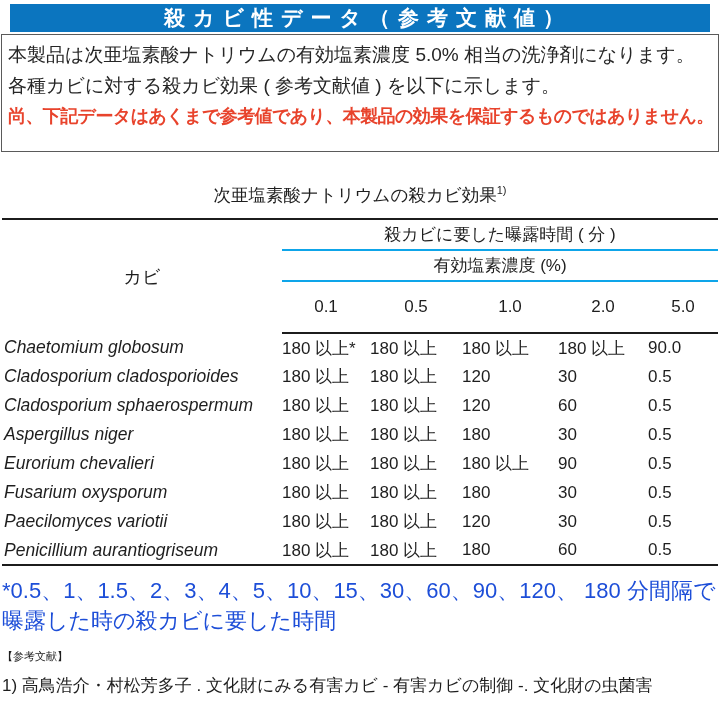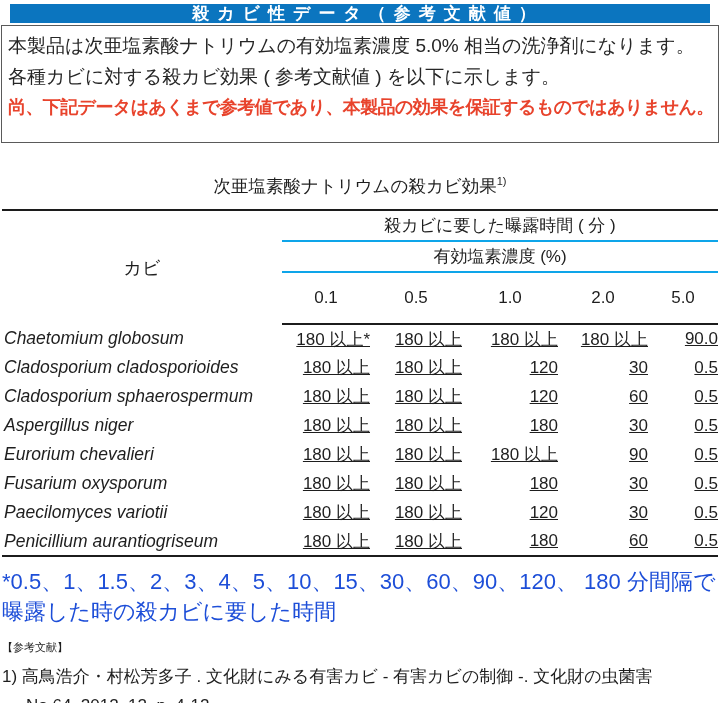--- a/index.html
+++ b/index.html
@@ -3,24 +3,24 @@
 <meta charset="utf-8">
 <style>
   * { margin:0; padding:0; box-sizing:border-box; }
   html,body { background:#ffffff; }
   body {
     width:720px; height:703px; margin:0 auto; overflow:hidden;
     font-family:"Liberation Sans","DejaVu Sans",sans-serif;
     color:#262626;
   }
   .header-bar {
-    margin:4px 10px 0 10px; height:19px;
+    margin:4px 10px 0 10px; height:28px;
     background:#0b75bf; color:#ffffff;
     display:flex; align-items:center; justify-content:center;
-    font-size:17px; font-weight:bold; letter-spacing:8px;
+    font-size:21px; font-weight:bold; letter-spacing:8px;
     padding-left:16px; 
   }
   .intro-box {
     margin:2px 0 0 1px; width:718px;
     border:1px solid #5a5a5a;
     padding:4px 6px 19px 6px;
     font-size:19px; line-height:31px;
     white-space:nowrap;
   }
   .intro-warning {
@@ -46,21 +46,21 @@
     border-bottom:2px solid #0ea5e9;
   }
   tr.conc-row th {
     height:52px; text-align:center; vertical-align:middle;
     border-bottom:2px solid #1c1c1c;
   }
   tbody td { height:29px; vertical-align:middle; }
   td.species-cell {
     font-style:italic; text-align:left; padding-left:2px; font-size:17.5px;
   }
-  td.value-cell { text-align:right; white-space:nowrap;text-decoration:underline; }
+  td.value-cell { text-align:left; white-space:nowrap; }
   .footnote {
     margin:10px 0 0 2px; width:716px;
     font-size:22px; line-height:30px; color:#1d4ed8;
   }
   .ref-heading { margin:13px 0 0 2px; font-size:11px; color:#1e1e1e; }
   .reference {
     margin:7px 0 0 2px; width:716px;
     font-size:17px; line-height:29px; color:#1e1e1e;
   }
   .reference .cont-line { margin-left:24px; }

